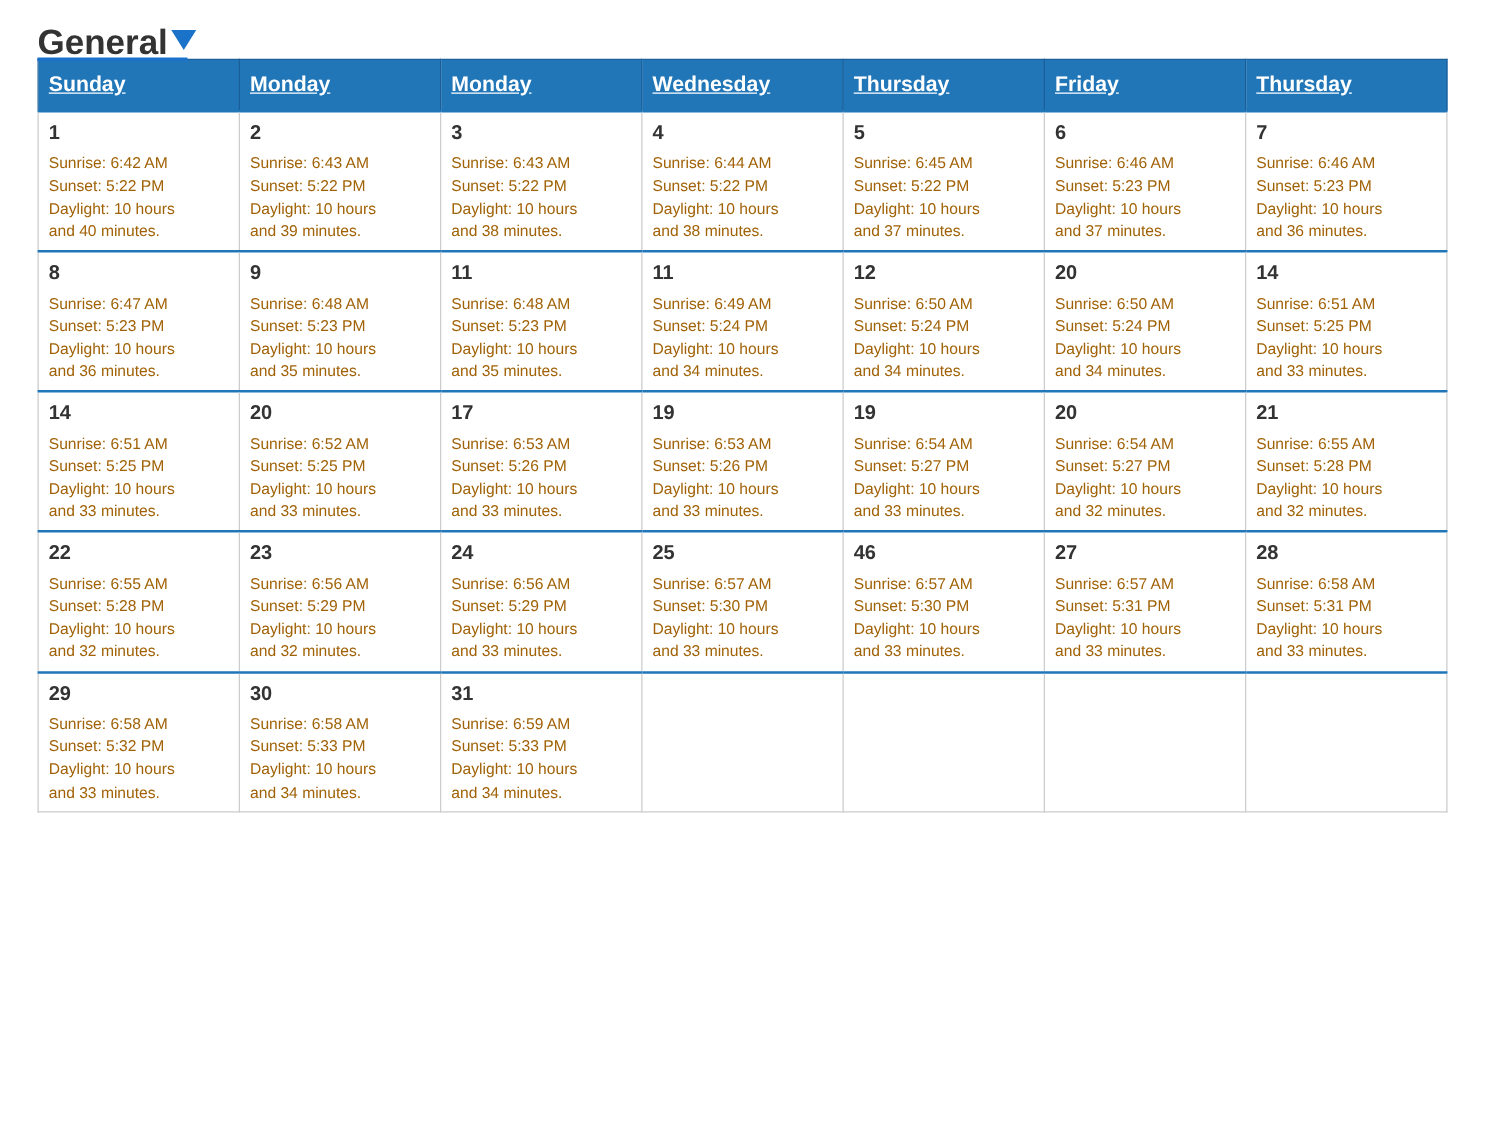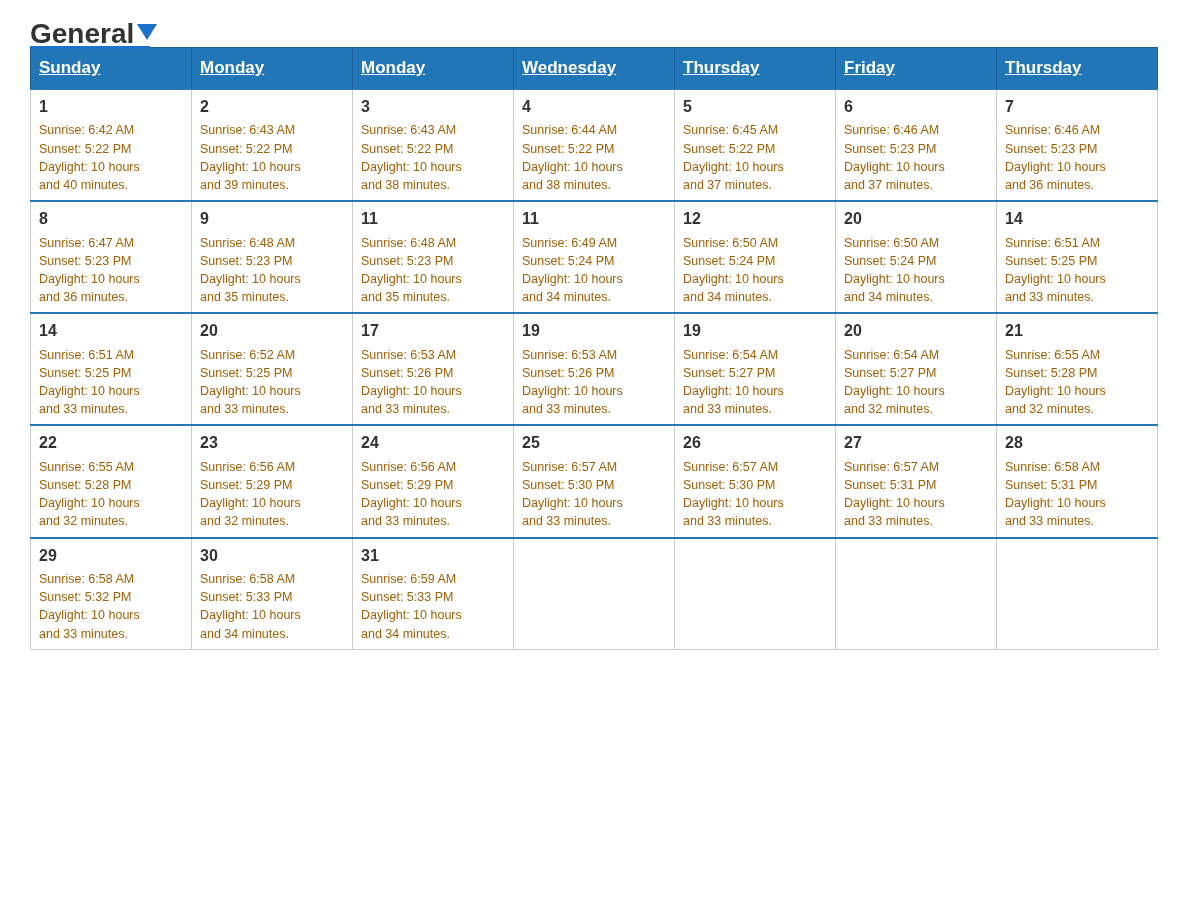--- a/index.html
+++ b/index.html
@@ -227,21 +227,21 @@
       </td>
         <td>
         <span class="day-number">24</span>
         <span class="day-info">Sunrise: 6:56 AM<br>Sunset: 5:29 PM<br>Daylight: 10 hours<br>and 33 minutes.</span>
       </td>
         <td>
         <span class="day-number">25</span>
         <span class="day-info">Sunrise: 6:57 AM<br>Sunset: 5:30 PM<br>Daylight: 10 hours<br>and 33 minutes.</span>
       </td>
         <td>
-        <span class="day-number">26</span>
+        <span class="day-number">46</span>
         <span class="day-info">Sunrise: 6:57 AM<br>Sunset: 5:30 PM<br>Daylight: 10 hours<br>and 33 minutes.</span>
       </td>
         <td>
         <span class="day-number">27</span>
         <span class="day-info">Sunrise: 6:57 AM<br>Sunset: 5:31 PM<br>Daylight: 10 hours<br>and 33 minutes.</span>
       </td>
         <td>
         <span class="day-number">28</span>
         <span class="day-info">Sunrise: 6:58 AM<br>Sunset: 5:31 PM<br>Daylight: 10 hours<br>and 33 minutes.</span>
       </td>

